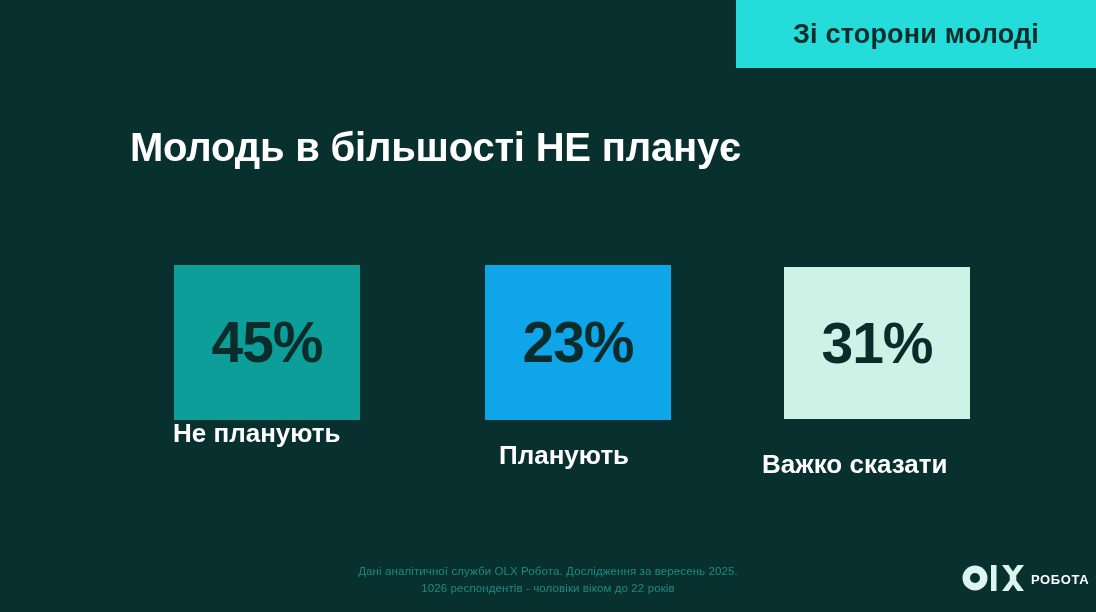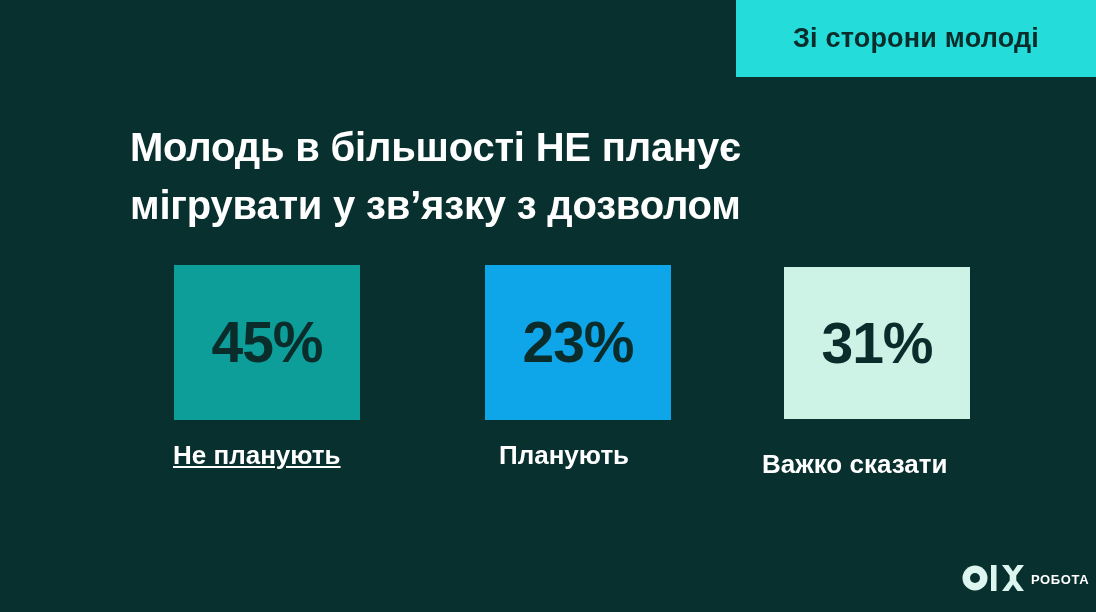--- a/index.html
+++ b/index.html
@@ -19,21 +19,21 @@
     height: 612px;
     background: #08302e;
   }
 
   
   #header-badge {
     position: absolute;
     left: 736px;
     top: 0;
     width: 360px;
-    height: 77px;
+    height: 68px;
     background: #24dcd9;
     display: flex;
     align-items: center;
     justify-content: center;
   }
   #header-badge-label {
     color: #0a2d2c;
     font-size: 27px;
     font-weight: bold;
     letter-spacing: 0.2px;
@@ -76,21 +76,21 @@
   .stat-label {
     color: #ffffff;
     font-size: 26px;
     font-weight: bold;
     white-space: nowrap;
     line-height: 1;
   }
 
   #card-0 { left: 130px; top: 265px; }
   #card-0 .stat-box { width: 186px; height: 155px; background: #0d9e9a; }
-  #card-0 .stat-label { margin-top: 22px; margin-left: -1px; text-decoration: underline; }
+  #card-0 .stat-label { margin-left: -1px; }
 
   #card-1 { left: 441px; top: 265px; }
   #card-1 .stat-box { width: 186px; height: 155px; background: #0ea5e9; }
   #card-1 .stat-label { margin-top: 22px; margin-left: 14px; }
 
   #card-2 { left: 740px; top: 267px; }
   #card-2 .stat-box { width: 186px; height: 152px; background: #cdf2e6; }
   #card-2 .stat-label { margin-top: 32px; margin-left: -22px; }
 
   
@@ -135,21 +135,20 @@
 <body>
 
 <div id="slide">
 
   <div id="header-badge">
     <span id="header-badge-label">Зі сторони молоді</span>
   </div>
 
   <div id="headline">
     <div class="headline-line">Молодь в більшості НЕ планує</div>
-    <div class="headline-line">мігрувати у зв’язку з дозволом</div>
   </div>
 
   <div class="stat-card" id="card-0">
     <div class="stat-box">
       <span class="stat-value">45%</span>
     </div>
     <div class="stat-label">Не планують</div>
   </div>
 
   <div class="stat-card" id="card-1">
@@ -159,20 +158,24 @@
     <div class="stat-label">Планують</div>
   </div>
 
   <div class="stat-card" id="card-2">
     <div class="stat-box">
       <span class="stat-value">31%</span>
     </div>
     <div class="stat-label">Важко сказати</div>
   </div>
 
+  <div id="footer-note">
+    <div class="footer-line">Дані аналітичної служби OLX Робота. Дослідження за вересень 2025.</div>
+    <div class="footer-line">1026 респондентів - чоловіки віком до 22 років</div>
+  </div>
 
   <div id="logo">
     <span id="logo-mark">
       <svg width="62" height="26" viewBox="0 0 62 26" aria-hidden="true">
         <circle cx="13" cy="13" r="12.5" fill="#ddf5ef"></circle>
         <circle cx="13" cy="13" r="5" fill="#08302e"></circle>
         <rect x="29" y="0" width="5.5" height="26" fill="#ddf5ef"></rect>
         <path d="M40 0 L46.5 0 L51 6.5 L55.5 0 L62 0 L54.3 10.6 L54.3 15.4 L62 26 L55.5 26 L51 19.5 L46.5 26 L40 26 L47.7 15.4 L47.7 10.6 Z" fill="#ddf5ef"></path>
       </svg>
     </span>

